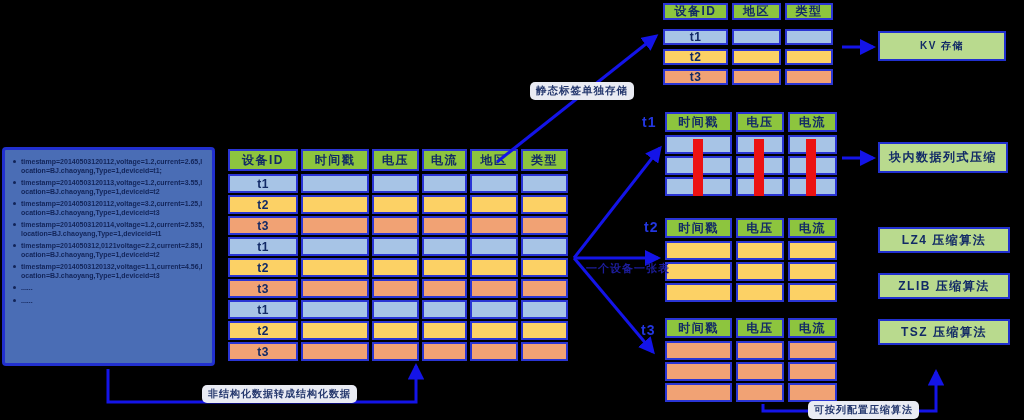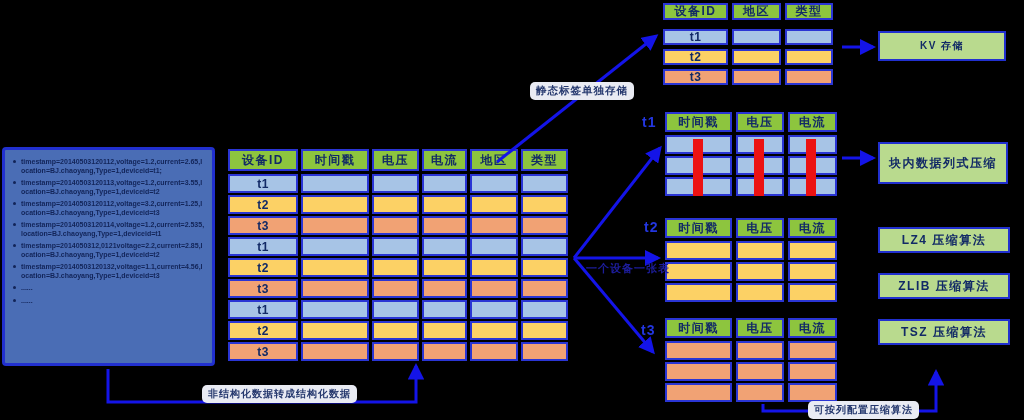--- a/index.html
+++ b/index.html
@@ -43,21 +43,21 @@
   .redbar{position:absolute;width:10px;top:27px;height:57px;background:var(--bar-red);z-index:5}
 
   .devlabel{color:var(--device-label-blue);font-weight:bold;font-size:14px;z-index:5;letter-spacing:1px}
   #devlabel0{left:642px;top:114px}
   #devlabel1{left:644px;top:219px}
   #devlabel2{left:641px;top:322px}
 
   .greenbox{background:var(--box-green);border:2px solid var(--panel-border);color:var(--cell-text);
     font-weight:bold;font-size:10px;display:flex;align-items:center;justify-content:center;letter-spacing:1.5px;z-index:3}
   #kv-box{left:878px;top:31px;width:128px;height:30px}
-  #columnar-box{left:878px;top:142px;width:130px;height:42px;font-size:12px}
+  #columnar-box{left:878px;top:142px;width:130px;height:31px;font-size:12px}
   #comp-stack{left:878px;top:227px;width:132px;display:flex;flex-direction:column;gap:20px;z-index:3}
   #comp-stack .greenbox{height:26px;font-size:12px}
 
   .note{background:var(--label-bg);color:var(--label-text);font-size:10.5px;font-weight:bold;
     padding:2px 6px;z-index:6;letter-spacing:1px;border-radius:5px}
   #static-tags-label{left:530px;top:82px}
   #unstructured-label{left:202px;top:385px;font-size:10px}
   #per-column-label{left:808px;top:401px;font-size:10px}
   #one-device-label{left:586px;top:261px;color:#1d1d9c;background:transparent;font-size:11px;
     font-weight:bold;z-index:6;letter-spacing:1px}

